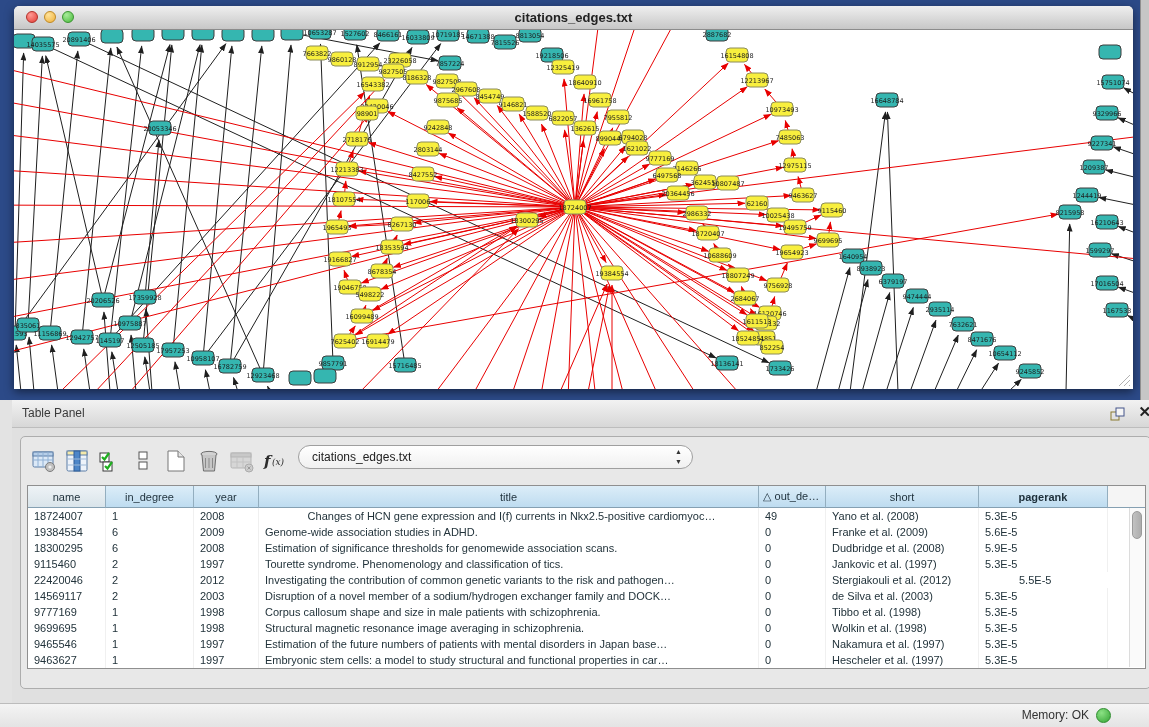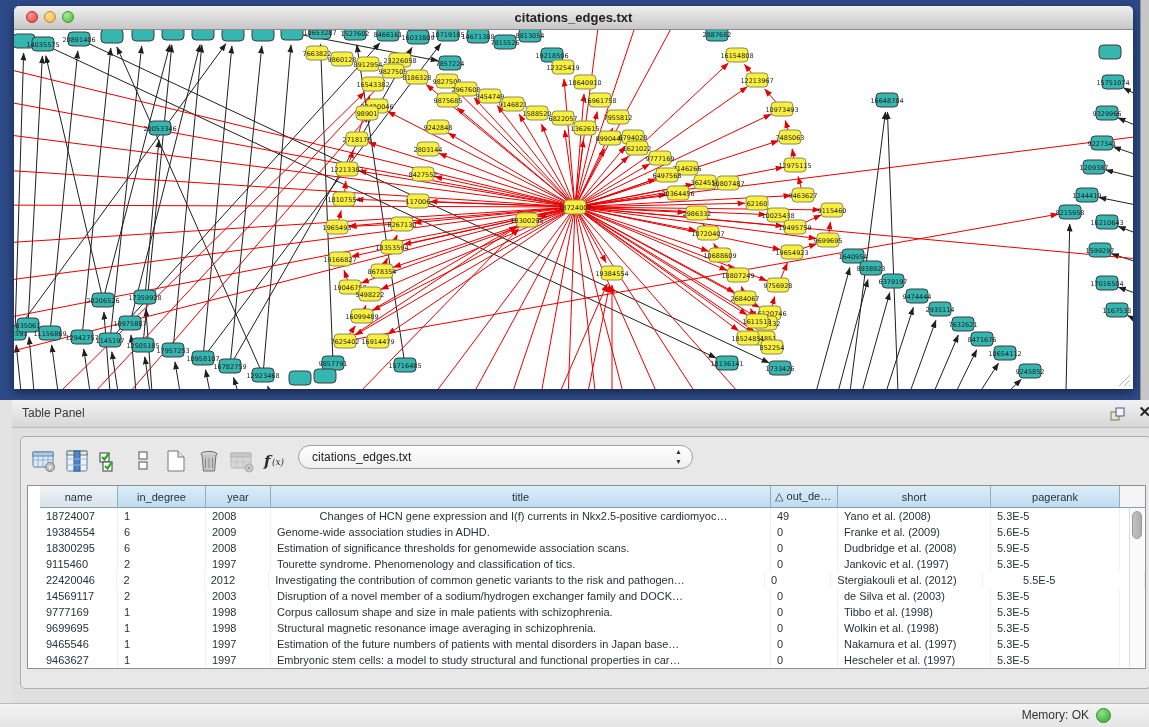--- a/index.html
+++ b/index.html
@@ -28,21 +28,21 @@
   .close-x{position:absolute;right:10px;top:3px;font-size:15px;font-weight:bold;color:#222;cursor:pointer;}
   .tp-card{position:absolute;left:8px;top:36px;width:1131px;height:253px;background:#e8e8e8;
     border:1px solid #adadad;border-radius:5px;box-sizing:border-box;}
   .tp-toolbar{position:absolute;top:6px;left:10px;height:36px;display:flex;align-items:center;}
   .tico{width:26px;height:24px;margin-right:7px;display:inline-block;}
   .combo{position:absolute;left:277px;top:8px;width:395px;height:24px;background:linear-gradient(#ffffff,#f0f0f0);
     border:1px solid #9f9f9f;border-radius:12px;font-size:12px;color:#222;line-height:22px;
     padding-left:13px;box-sizing:border-box;cursor:pointer;}
   .stepper{position:absolute;right:10px;top:1px;font-size:7px;color:#333;line-height:10px;text-align:center;}
   .tp-table{position:absolute;left:6px;top:48px;width:1119px;height:184px;background:#fff;
-    border:1px solid #8f8f8f;box-sizing:border-box;overflow:hidden;padding-left:12px;}
+    border:1px solid #8f8f8f;box-sizing:border-box;overflow:hidden;}
   .thead{display:flex;height:22px;}
   .th{box-sizing:border-box;border-right:1px solid #93aebf;border-bottom:1px solid #85a0b2;
     background:linear-gradient(#dcedf8,#bedcf0);font-size:11px;color:#1d2f3a;
     display:flex;align-items:center;justify-content:center;overflow:hidden;white-space:nowrap;}
   .th.name{background:linear-gradient(#eef3f6,#d9e4ea);}
   .th.left{justify-content:flex-start;padding-left:4px;}
   .th.fill{flex:1;background:#f5f5f5;border-right:none;}
   .trow{display:flex;height:16px;}
   .td{box-sizing:border-box;padding-left:6px;font-size:11px;color:#22333b;line-height:16px;
     overflow:hidden;white-space:nowrap;border-right:1px solid #f0f0f0;}
@@ -875,21 +875,21 @@
         <span class="stepper">▲<br>▼</span>
       </div>
       <div class="tp-table">
         <div class="thead" id="thead">
             <div class="th name" style="width: 78px;">name</div>
             <div class="th" style="width: 88px;">in_degree</div>
             <div class="th" style="width: 65px;">year</div>
             <div class="th" style="width: 500px;">title</div>
             <div class="th left" style="width: 67px;">△ out_de…</div>
             <div class="th" style="width: 153px;">short</div>
-            <div class="th" style="width: 129px;">pagerank</div>
+            <div class="th" style="width: 129px; font-weight: bold;">pagerank</div>
             <div class="th fill"></div>
           </div>
         <div id="tbody">
             <div class="trow">
               <div class="td" style="width: 78px;">18724007</div>
               <div class="td" style="width: 88px;">1</div>
               <div class="td" style="width: 65px;">2008</div>
               <div class="td" style="width: 500px; text-align: center;">Changes of HCN gene expression and I(f) currents in Nkx2.5-positive cardiomyoc…</div>
               <div class="td" style="width: 67px;">49</div>
               <div class="td" style="width: 153px;">Yano et al. (2008)</div>

